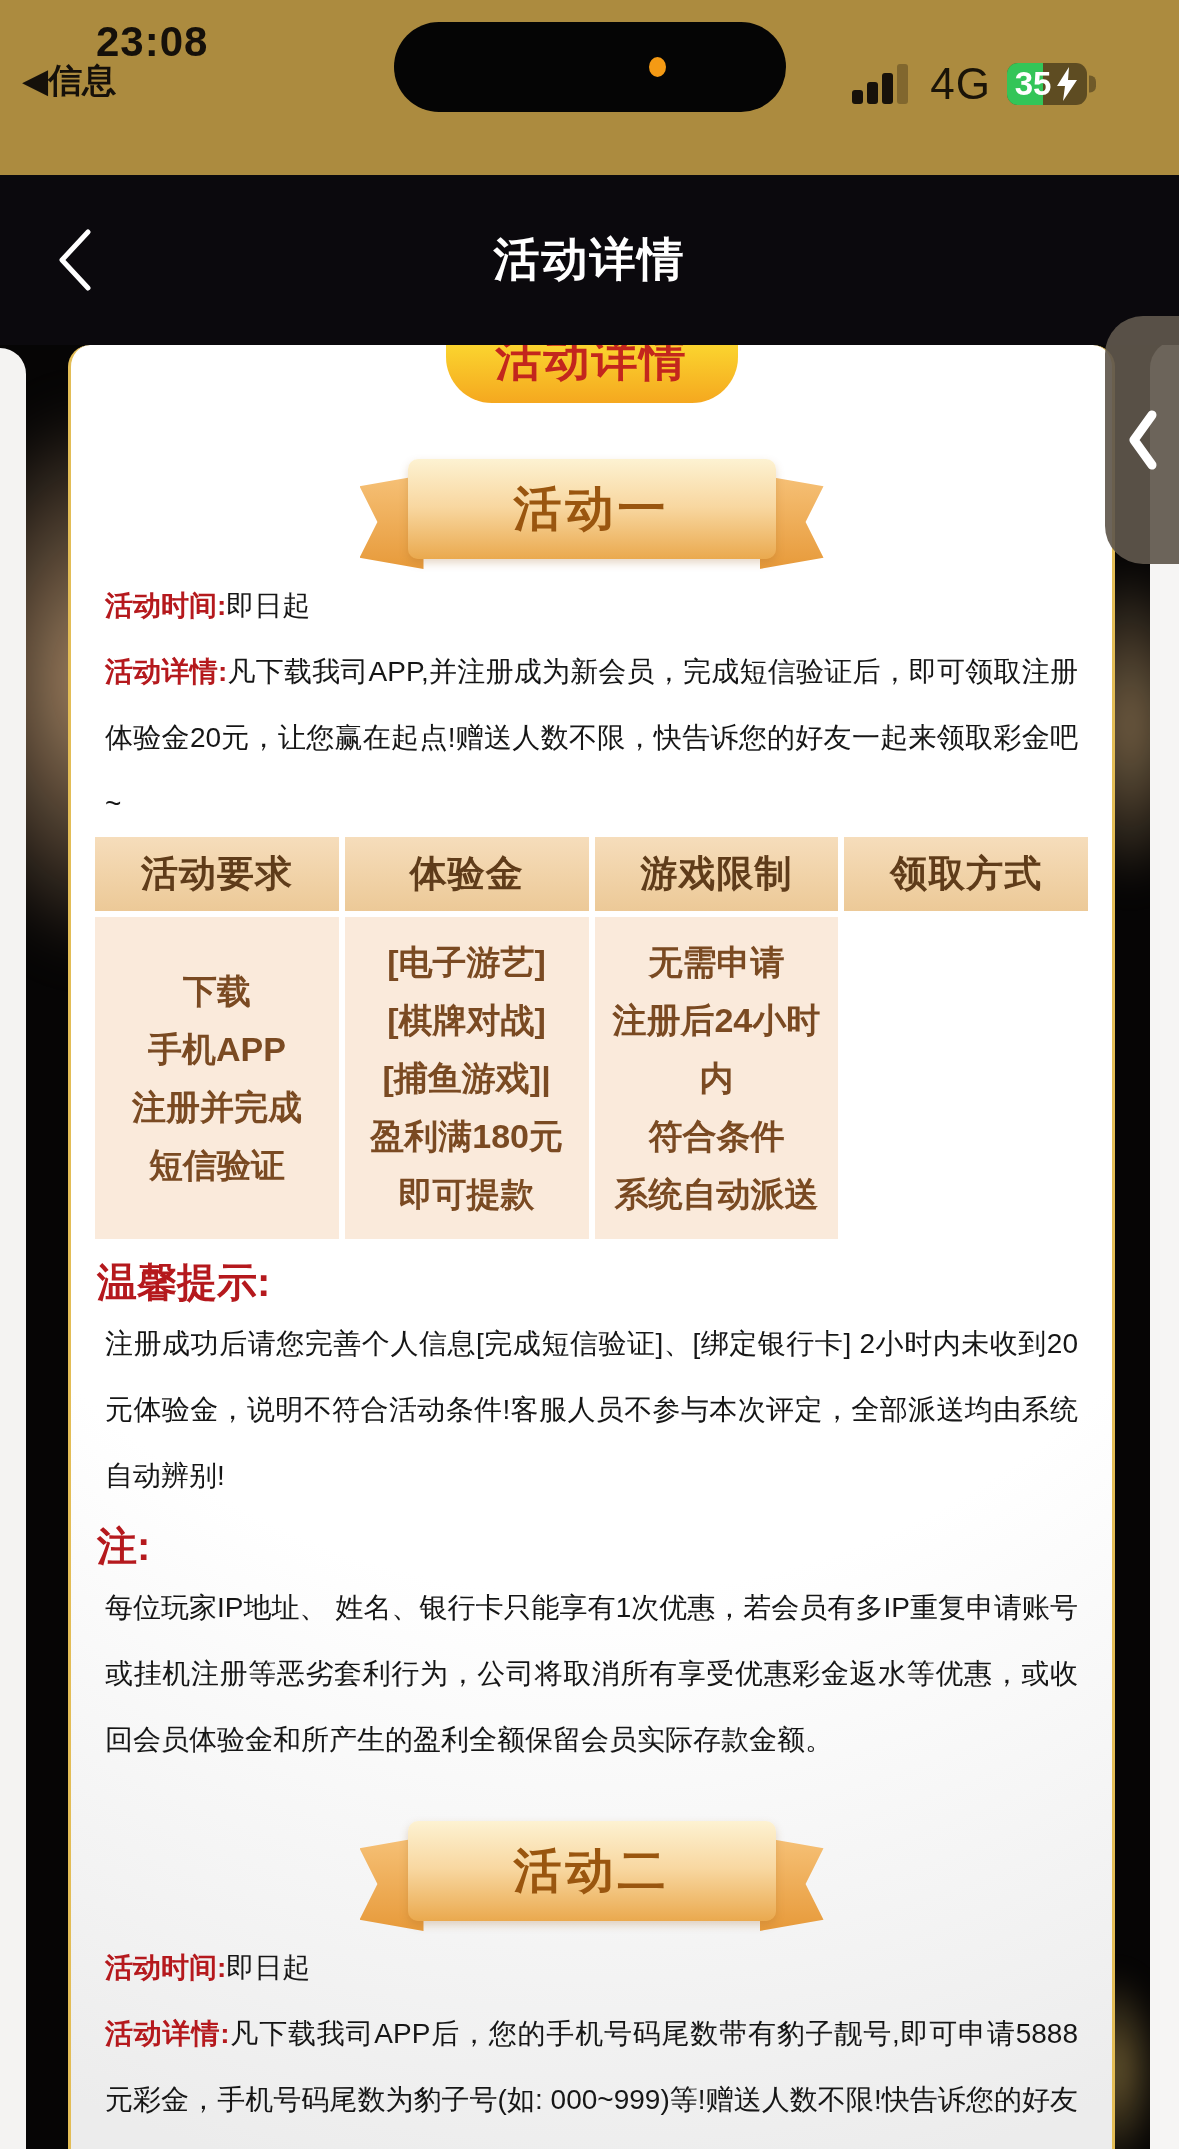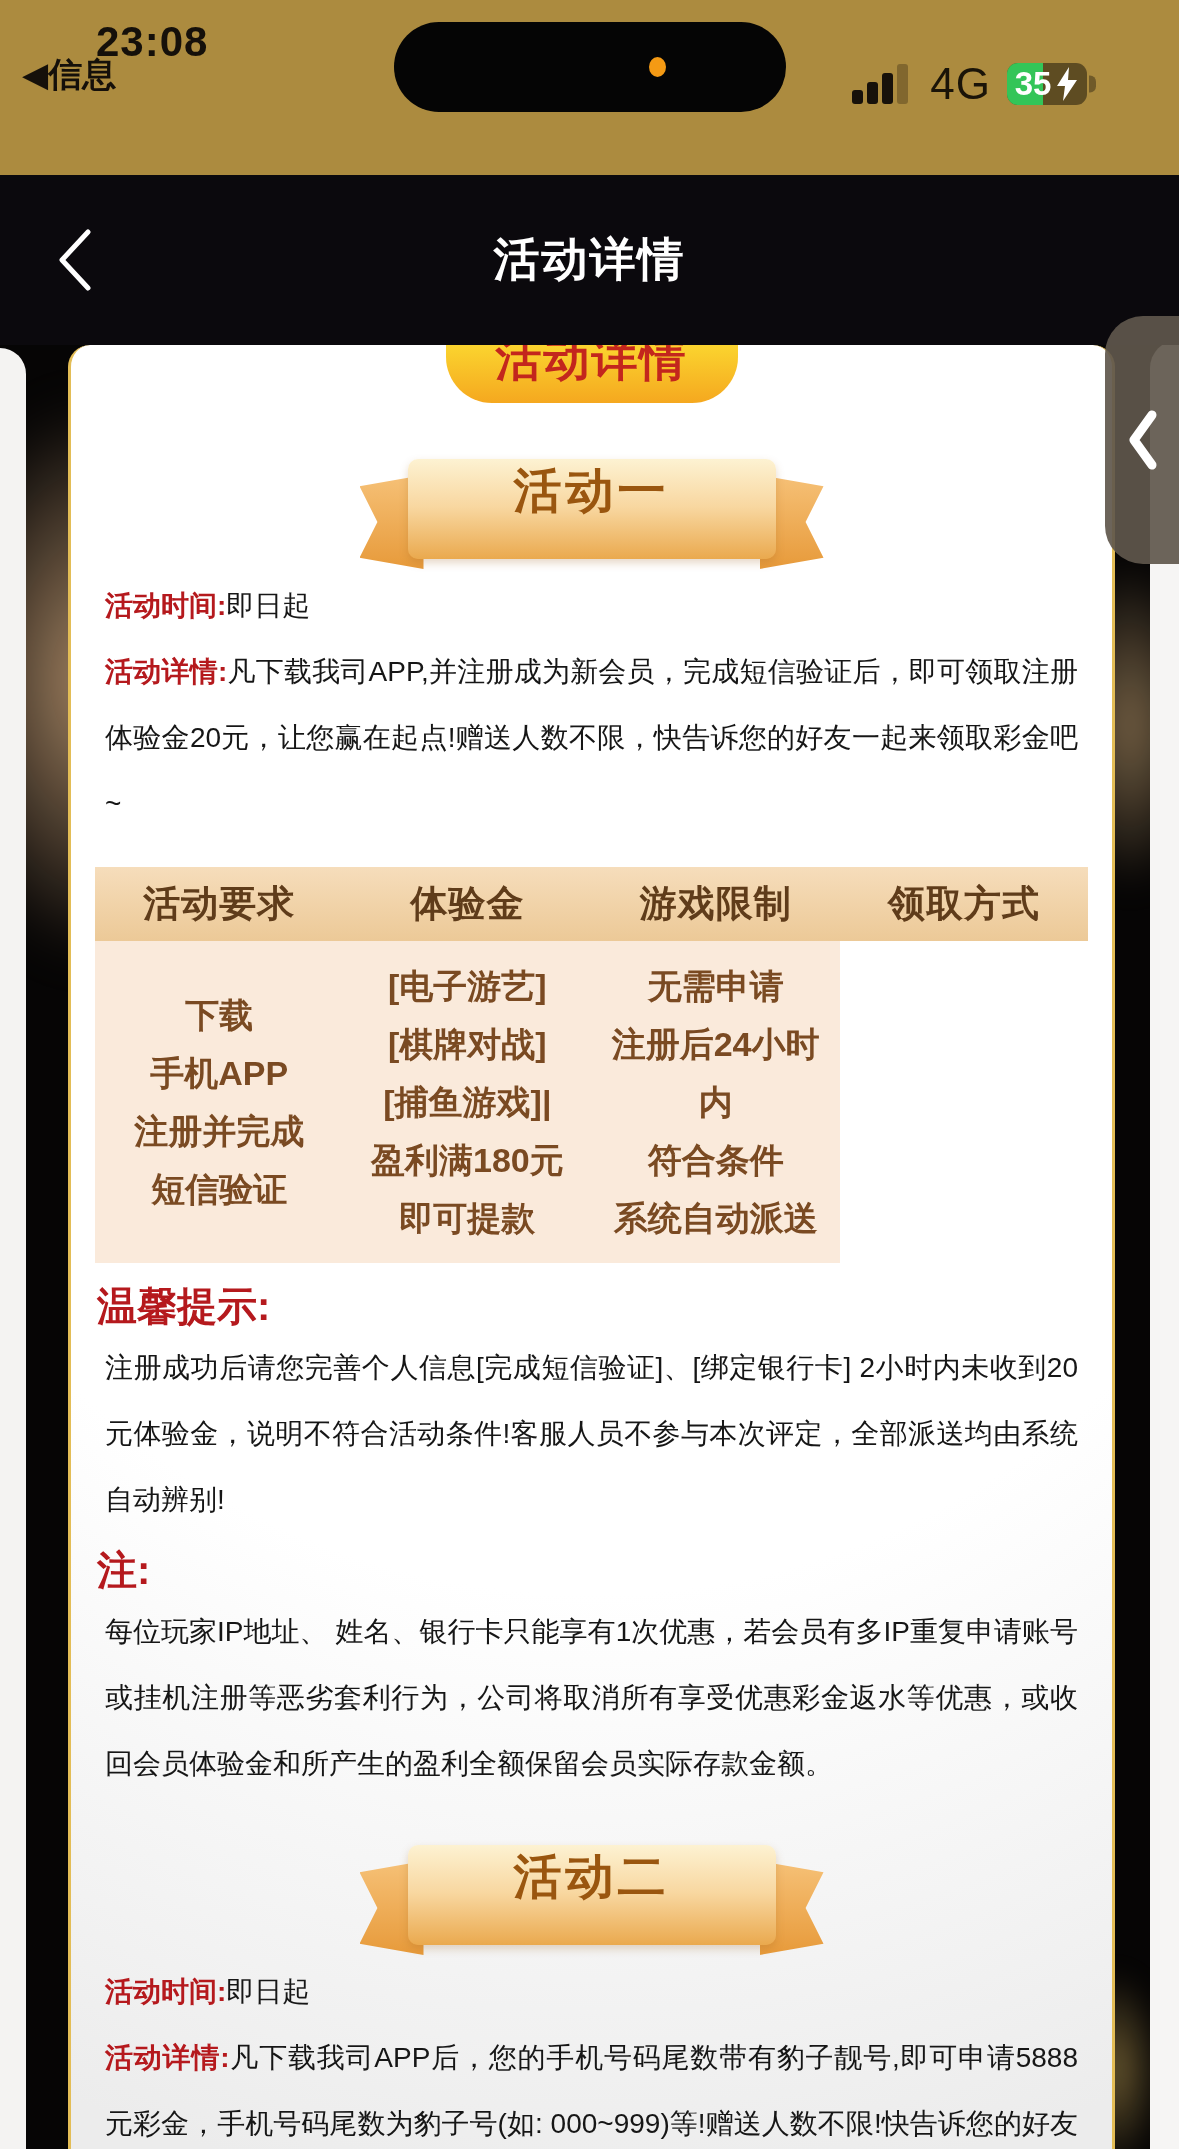--- a/index.html
+++ b/index.html
@@ -11,21 +11,21 @@
   .blob1{left:-60px;top:400px;width:300px;height:560px;
     background:radial-gradient(closest-side,rgba(196,158,118,.85),rgba(20,12,6,0));filter:blur(26px);}
   .blob2{left:1060px;top:560px;width:140px;height:330px;
     background:radial-gradient(closest-side,rgba(205,170,120,.6),rgba(0,0,0,0));filter:blur(18px);}
   .blob3{left:1070px;top:1970px;width:90px;height:200px;
     background:radial-gradient(closest-side,rgba(215,180,95,.5),rgba(0,0,0,0));filter:blur(14px);}
 
   
   .status-bar{position:absolute;left:0;top:0;width:1179px;height:175px;background:#ac8b3f;z-index:5;}
   .time{position:absolute;left:96px;top:18px;font-size:42px;font-weight:700;color:#15100a;letter-spacing:1px;}
-  .back-app{position:absolute;left:22px;top:52px;font-size:34px;font-weight:700;color:#15100a;}
+  .back-app{position:absolute;left:22px;top:58px;font-size:34px;font-weight:700;color:#15100a;}
   .island{position:absolute;left:50%;transform:translateX(-50%);top:22px;width:392px;height:90px;
     background:#050505;border-radius:46px;}
   .mic-dot{position:absolute;right:120px;top:50%;transform:translateY(-50%);width:17px;height:20px;
     border-radius:50%;background:#f49a14;}
   .sb-right{position:absolute;right:92px;top:58px;display:flex;align-items:center;gap:16px;height:52px;}
   .signal{display:block;}
   .net{font-size:44px;color:#1a1408;font-weight:500;letter-spacing:1px;}
   .battery{position:relative;width:80px;height:42px;border-radius:11px;overflow:visible;}
   .batt-body{position:absolute;inset:0;border-radius:11px;overflow:hidden;background:rgba(0,0,0,.45);}
   .batt-green{position:absolute;left:0;top:0;bottom:0;width:45%;background:#33c558;}
@@ -60,33 +60,33 @@
 
   
   .ribbon{position:relative;width:368px;height:100px;margin:56px auto 0;}
   .ribbon .fold{position:absolute;top:16px;width:64px;height:94px;
     background:linear-gradient(180deg,#f6c177,#e79a3a);}
   .ribbon .fold.l{left:-48px;clip-path:polygon(100% 0,100% 100%,0 88%,28% 50%,0 12%);}
   .ribbon .fold.r{right:-48px;clip-path:polygon(0 0,0 100%,100% 88%,72% 50%,100% 12%);}
   .ribbon .band{position:absolute;inset:0;border-radius:10px;
     background:linear-gradient(180deg,#fdf2d2 0%,#f8d7a0 48%,#eaa94e 100%);
     box-shadow:0 4px 8px rgba(160,100,30,.25);
-    display:flex;justify-content:center;}
+    display:flex;align-items:center;justify-content:center;}
   .ribbon .band span{color:#9a560f;font-size:48px;font-weight:700;letter-spacing:4px;}
   .ribbon2{margin-top:48px;}
 
   
   .txt{margin:0 10px;color:#161616;font-size:28px;line-height:66px;text-align:justify;}
   .txt .lbl{color:#b5191d;font-weight:700;}
   .block1{margin-top:14px;}
   .sec-title{margin:20px 2px 6px;color:#b5191d;font-size:40px;font-weight:700;line-height:46px;}
   .sec-title.note{margin-top:14px;}
 
   
-  .promo-table{display:grid;grid-template-columns:repeat(4,1fr);gap:0;margin-top:30px;}
+  .promo-table{display:grid;grid-template-columns:repeat(4,1fr);gap:6px;}
   .th{height:74px;display:flex;align-items:center;justify-content:center;
     background:linear-gradient(180deg,#f6ddbb 0%,#ecc997 100%);
     color:#5f3c1a;font-size:37px;font-weight:700;letter-spacing:1px;}
   .td{min-height:322px;display:flex;align-items:center;justify-content:center;text-align:center;
     background:#faeadb;color:#7a4a22;font-size:34px;font-weight:600;line-height:58px;
     white-space:pre-line;padding:6px 4px;}
 
   
   .side-tab{position:absolute;right:0;top:316px;width:74px;height:248px;z-index:6;
     background:rgba(96,87,76,.92);border-top-left-radius:38px;border-bottom-left-radius:38px;

